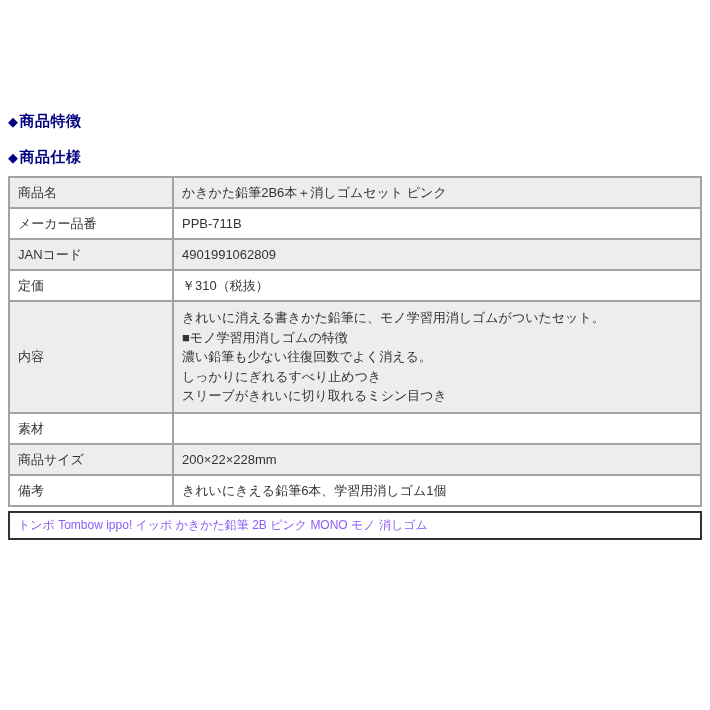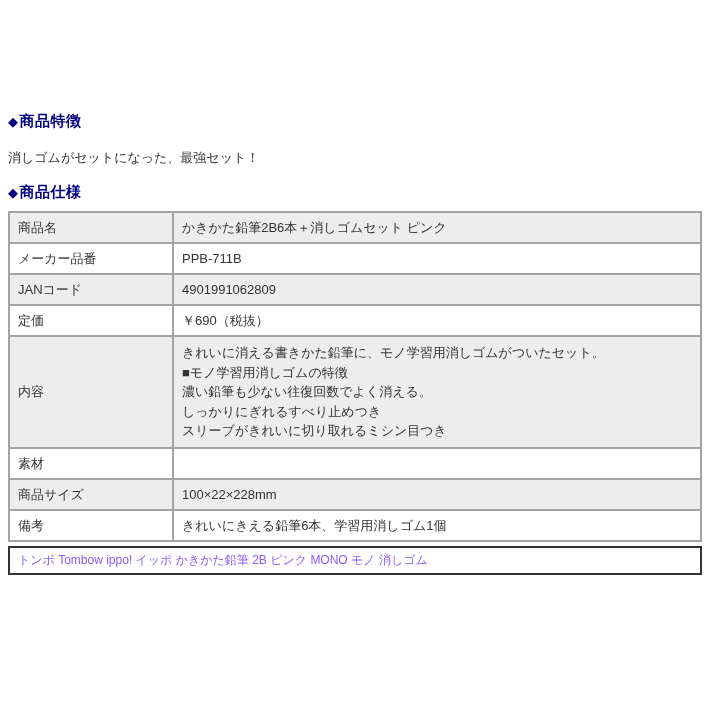--- a/index.html
+++ b/index.html
@@ -79,21 +79,20 @@
 </style>
 </head>
 <body>
 
 <div class="page">
 
   <div class="section-heading">
     <span class="bullet">◆</span><span>商品特徴</span>
   </div>
 
-  <div class="feature-desc">消しゴムがセットになった、最強セット！</div>
 
   <div class="section-heading spec-heading">
     <span class="bullet">◆</span><span>商品仕様</span>
   </div>
 
   <table class="spec-table">
     <tbody>
       <tr class="alt">
         <td class="label-cell">商品名</td>
         <td>かきかた鉛筆2B6本＋消しゴムセット ピンク</td>
@@ -101,39 +100,39 @@
       <tr>
         <td class="label-cell">メーカー品番</td>
         <td>PPB-711B</td>
       </tr>
       <tr class="alt">
         <td class="label-cell">JANコード</td>
         <td>4901991062809</td>
       </tr>
       <tr>
         <td class="label-cell">定価</td>
-        <td>￥690（税抜）</td>
+        <td>￥310（税抜）</td>
       </tr>
       <tr class="alt">
         <td class="label-cell">内容</td>
         <td class="multiline-cell">
           <div class="value-line">きれいに消える書きかた鉛筆に、モノ学習用消しゴムがついたセット。</div>
           <div class="value-line">■モノ学習用消しゴムの特徴</div>
           <div class="value-line">濃い鉛筆も少ない往復回数でよく消える。</div>
           <div class="value-line">しっかりにぎれるすべり止めつき</div>
           <div class="value-line">スリーブがきれいに切り取れるミシン目つき</div>
         </td>
       </tr>
       <tr>
         <td class="label-cell">素材</td>
         <td></td>
       </tr>
       <tr class="alt">
         <td class="label-cell">商品サイズ</td>
-        <td>100×22×228mm</td>
+        <td>200×22×228mm</td>
       </tr>
       <tr>
         <td class="label-cell">備考</td>
         <td>きれいにきえる鉛筆6本、学習用消しゴム1個</td>
       </tr>
     </tbody>
   </table>
 
   <div class="keywords-box">トンボ Tombow ippo! イッポ かきかた鉛筆 2B ピンク MONO モノ 消しゴム</div>
 

